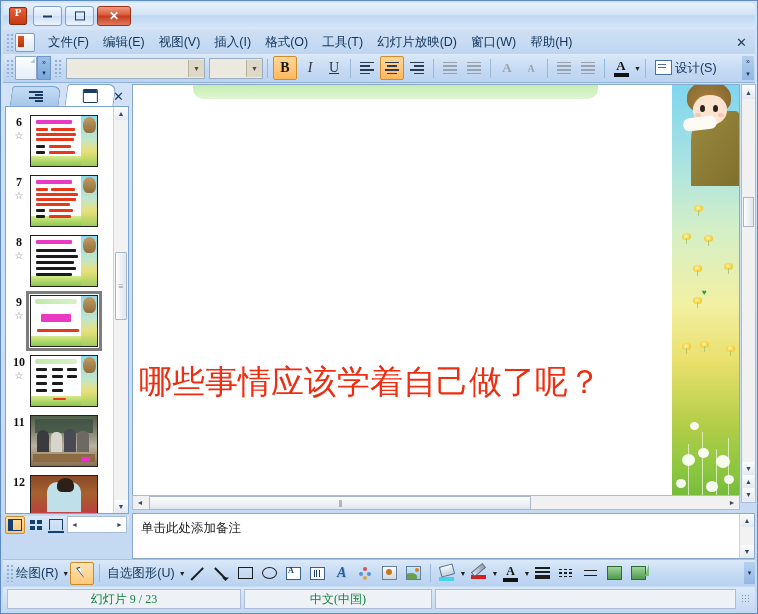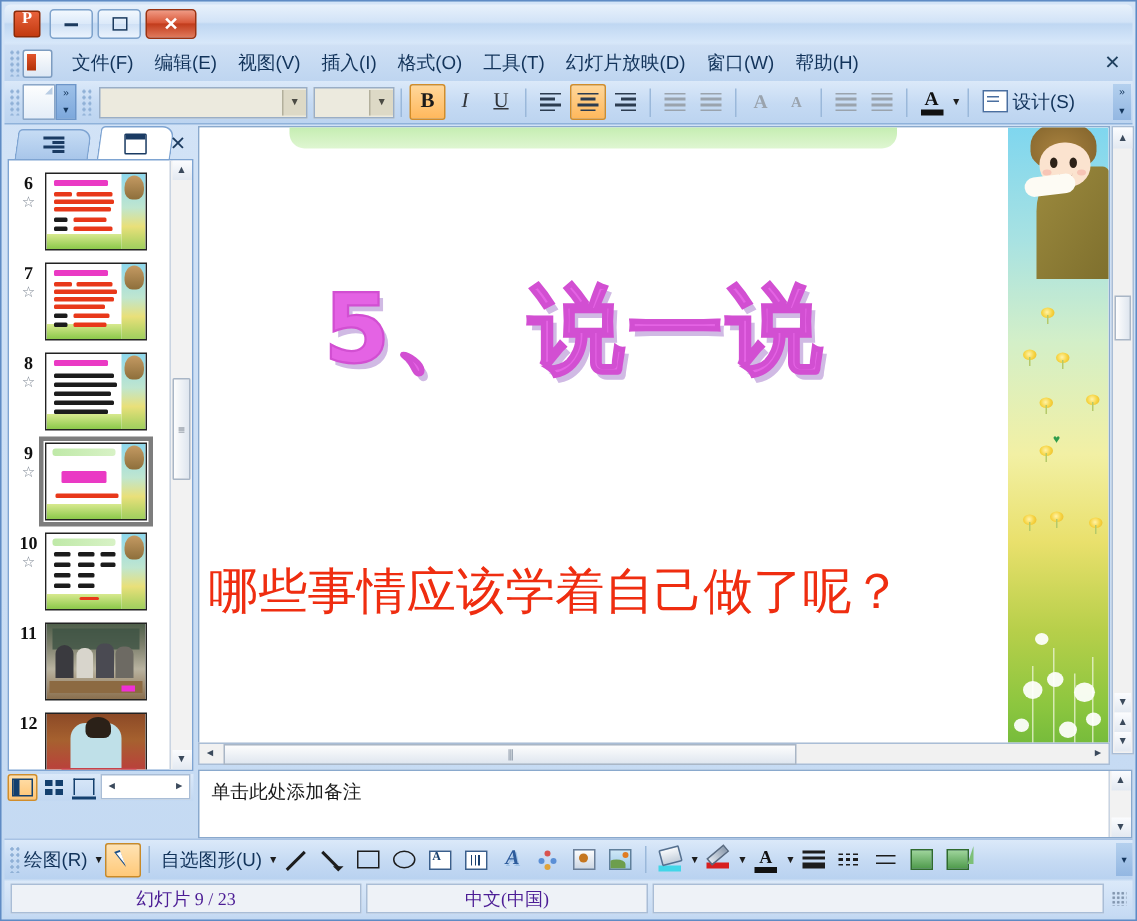--- a/index.html
+++ b/index.html
@@ -286,21 +286,21 @@
     font-family: "DejaVu Sans", sans-serif;
     font-size:64px; font-weight:bold; color:#e463e4;
     letter-spacing:2px; line-height:1.1;
     -webkit-text-stroke: 1.5px #d24fd2;
     text-shadow: 3px 4px 0 rgba(170,130,205,.55);
     white-space:nowrap;
   }
   .slide-sub {
     position:absolute; left:6px; top:275px; width:530px;
     font-family: "DejaVu Serif", serif;
-    font-size:33px; color:#ef2d10; white-space:nowrap;margin-top:12px;
+    font-size:33px; color:#ef2d10; white-space:nowrap;
   }
 
   
   .slide-vscroll {
     position:absolute; right:1px; top:83px; width:15px; height:419px;
     background:#f1f1f1; border:1px solid #a9bdd6; box-sizing:border-box;
     display:flex; flex-direction:column; align-items:center;
   }
   .sv-arrow { width:13px; height:14px; display:flex; align-items:center; justify-content:center;
     font-size:7px; color:#3b4a5c; background:linear-gradient(to bottom,#fbfcfe,#e3e9f1); }
@@ -418,21 +418,21 @@
 
   
   .statusbar {
     position:absolute; left:2px; right:2px; top:586px; height:24px;
     background: linear-gradient(to bottom,#dbe9f9,#c5daf3);
     display:flex; align-items:center; padding:0 4px; gap:3px; box-sizing:border-box;
   }
   .st-cell {
     height:18px; background:#eef2f7; border:1px solid #a9bdd6;
     display:flex; align-items:center; justify-content:center;
-    font-size:12px; color:#4c1d95; font-family:"Liberation Serif",serif;
+    font-size:12px; color:#15803d; font-family:"Liberation Serif",serif;
   }
   .st-1 { flex:0 0 232px; }
   .st-2 { flex:0 0 228px; }
   .st-3 { flex:0 0 186px; }
   .st-4 { flex:1 1 auto; }
   .resize-grip { width:10px; height:10px; margin-left:2px;
     background-image: radial-gradient(circle, #8296ae 0.8px, transparent 1px);
     background-size: 3px 3px; }
 </style>
 </head>
@@ -830,21 +830,20 @@
         <div class="grass-stem" style="left:56px; bottom:0; height:66px;"></div>
         <div class="grass-blob" style="left:10px; bottom:38px; width:13px; height:12px;"></div>
         <div class="grass-blob" style="left:26px; bottom:46px; width:11px; height:10px;"></div>
         <div class="grass-blob" style="left:44px; bottom:36px; width:14px; height:13px;"></div>
         <div class="grass-blob" style="left:4px; bottom:16px; width:10px; height:9px;"></div>
         <div class="grass-blob" style="left:34px; bottom:12px; width:12px; height:11px;"></div>
         <div class="grass-blob" style="left:52px; bottom:20px; width:10px; height:9px;"></div>
         <div class="grass-blob" style="left:18px; bottom:74px; width:9px; height:8px;"></div>
       </div>
 
-      <div class="slide-title">5、 说一说</div>
       <div class="slide-sub">哪些事情应该学着自己做了呢？</div>
     </div>
   </div>
 
   <div class="slide-vscroll">
     <div class="sv-arrow">▲</div>
     <div class="sv-thumb"></div>
     <div class="sv-dbl">
       <span>▼</span>
       <span>▲</span>

